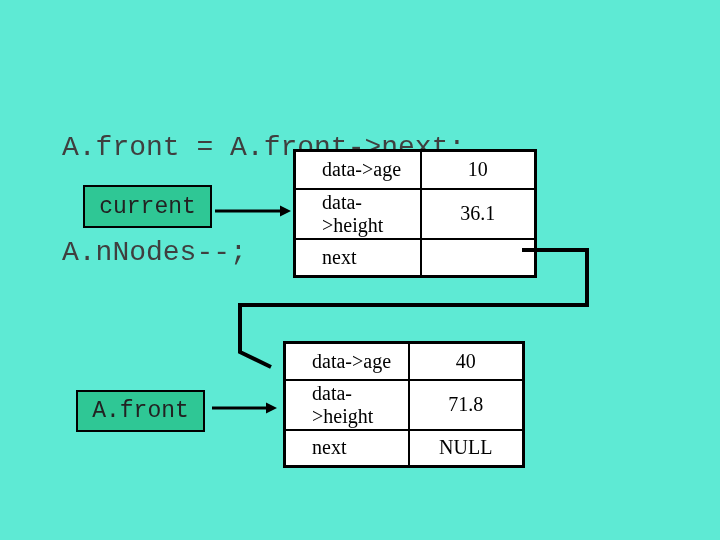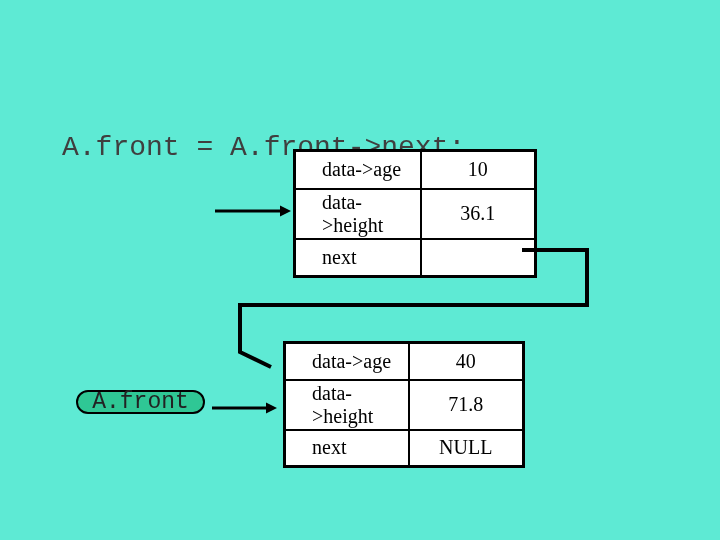--- a/index.html
+++ b/index.html
@@ -31,21 +31,21 @@
     border: 2px solid #000000;
     display: flex;
     align-items: center;
     justify-content: center;
     box-sizing: border-box;
     font-family: "Liberation Mono", "DejaVu Sans Mono", monospace;
     font-size: 23px;
     color: #222222;
   }
   #current-box { left: 83px;  top: 185px; width: 129px; height: 43px; }
-  #afront-box  { left: 76px;  top: 390px; width: 129px; height: 24px; border-radius: 16px; }
+  #afront-box  { left: 76px;  top: 390px; width: 129px; height: 42px; }
 
   table.node {
     position: absolute;
     border-collapse: collapse;
     table-layout: fixed;
     background: #ffffff;
     border: 3px solid #000000;
   }
   table.node td {
     border: 2px solid #000000;
@@ -75,22 +75,26 @@
     pointer-events: none;
   }
 </style>
 </head>
 <body>
 
 <div class="slide">
 
   <div class="code">
     <div>A.front = A.front-&gt;next;</div>
+    <div>A.nNodes--;</div>
   </div>
 
+  <div class="pbox" id="current-box">
+    <span>current</span>
+  </div>
 
   <div class="pbox" id="afront-box">
     <span>A.front</span>
   </div>
 
   <table class="node" id="node1">
     <colgroup>
         <col class="c1">
         <col class="c2">
       </colgroup>

